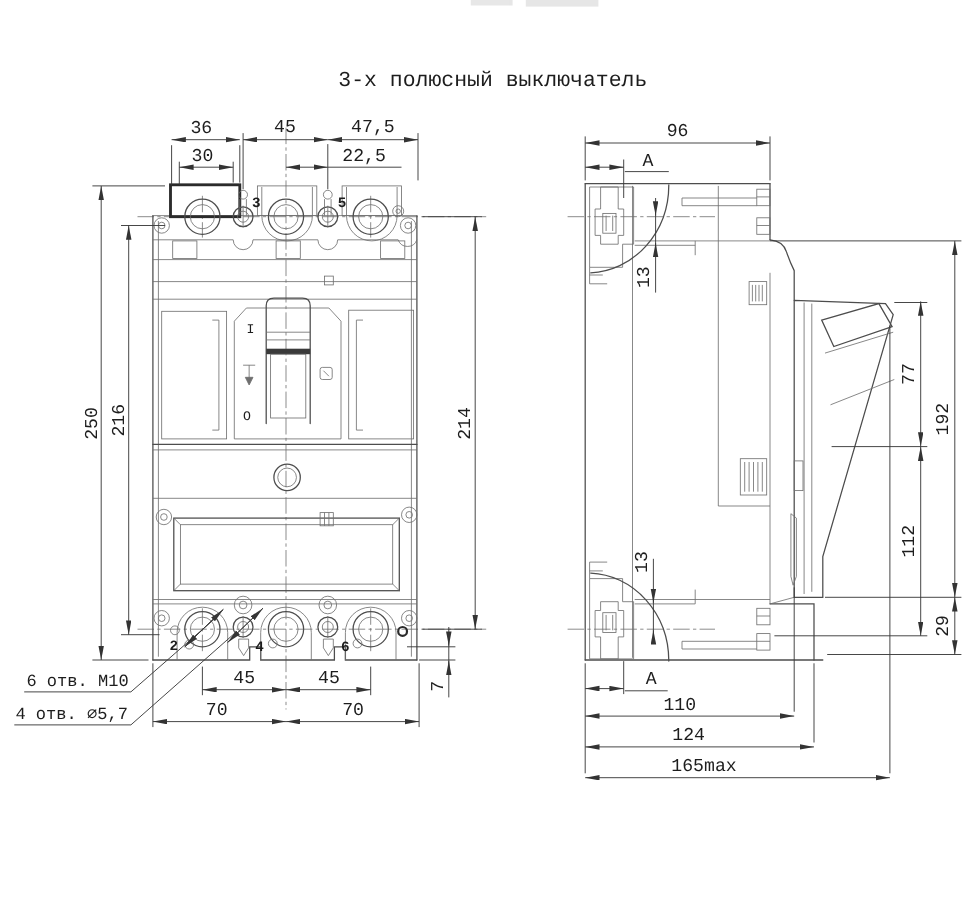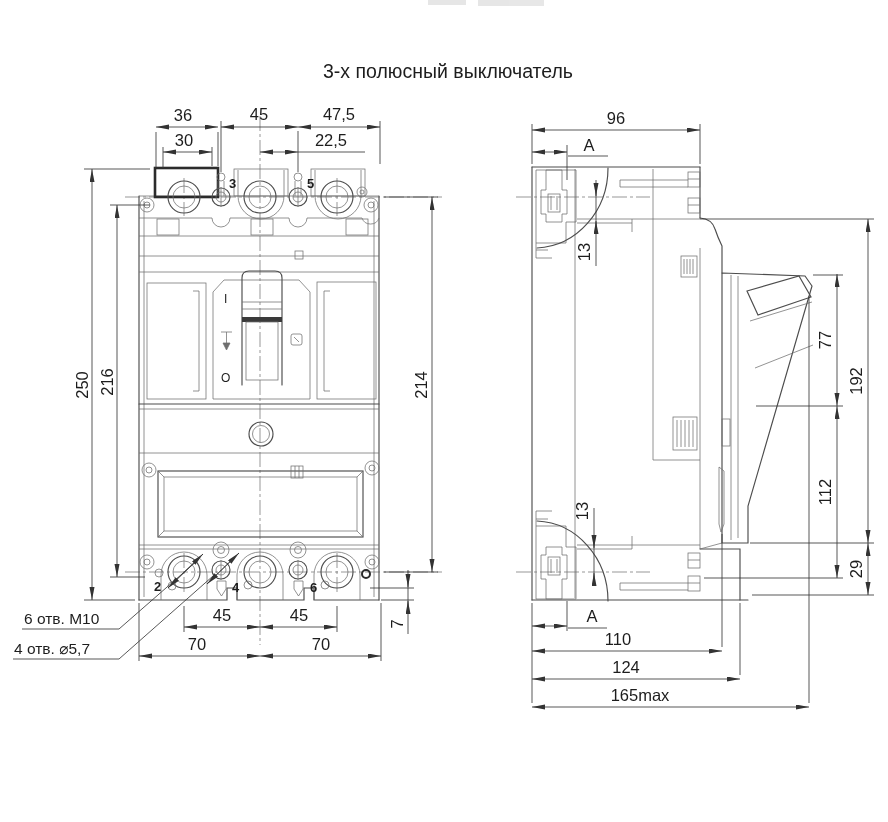--- a/index.html
+++ b/index.html
@@ -1,17 +1,17 @@
 <!DOCTYPE html>
 <html><head>
 <meta charset="utf-8">
 <style>
   html,body { margin:0; padding:0; background:#fff; }
   #stage { position:relative; width:888px; height:822px; background:#fff;
-           font-family:Liberation Sans, sans-serif; overflow:hidden; }
+           font-family:Liberation Mono, monospace; overflow:hidden; }
   svg { display:block; }
   .ln { stroke:#4d4d4d; stroke-width:1.15; fill:none; stroke-linecap:round; }
   .tn { stroke:#6f6f6f; stroke-width:0.75; fill:none; }
   .bd { stroke:#2b2b2b; stroke-width:2.6; fill:none; }
   .dm { stroke:#3a3a3a; stroke-width:0.85; fill:none; }
   .cl { stroke:#6a6a6a; stroke-width:0.7; fill:none; stroke-dasharray:15 3 3 3; }
   text { fill:#1d1d1d; }
   .dt { font-size:16.5px; }
   .nt { font-size:15.5px; }
   .pn { font-size:13px; font-weight:bold; }

